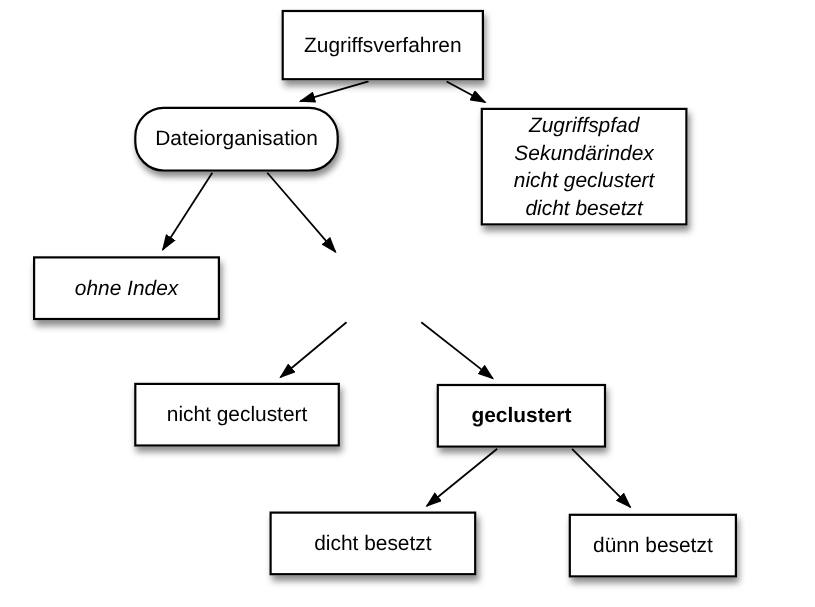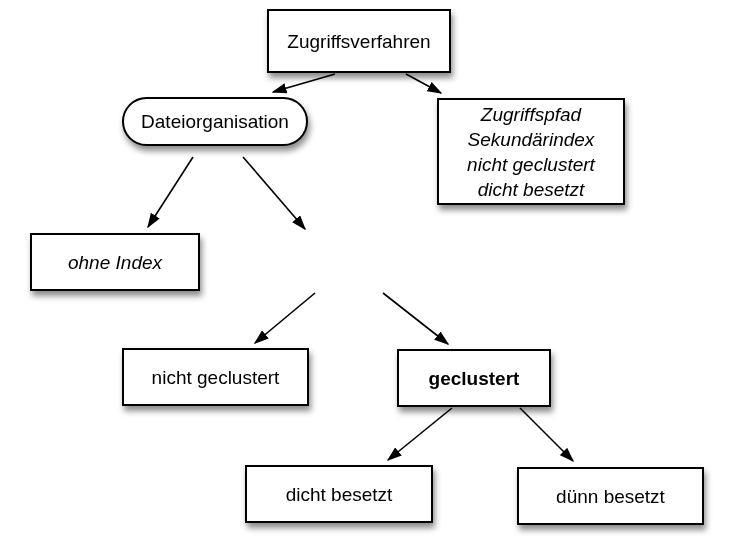--- a/index.html
+++ b/index.html
@@ -40,29 +40,29 @@
     flex-direction: column;
   }
   .node-multiline .line {
     display: block;
     font-style: italic;
   }
   .italic {
     font-style: italic;
   }
   
-  #n-root            { left: 267px; top:   9px; width: 184px; height:  64px; }
-  #n-dateiorg        { left: 122px; top:  97px; width: 186px; height:  49px; border-radius: 27px; }
+  #n-root            { left: 256px; top:   9px; width: 184px; height:  64px; }
+  #n-dateiorg        { left: 122px; top:  97px; width: 186px; height:  59px; border-radius: 27px; }
   #n-zugriffspfad    { left: 437px; top:  98px; width: 188px; height: 107px; }
   #n-ohne-index      { left:  30px; top: 233px; width: 170px; height:  58px; font-style: italic; }
   #n-primaerindex    { left: 252px; top: 235px; width: 186px; height:  58px; }
   #n-nicht-gecl      { left: 122px; top: 348px; width: 187px; height:  58px; }
   #n-geclustert      { left: 397px; top: 349px; width: 154px; height:  58px; font-weight: bold; }
   #n-dicht-besetzt   { left: 245px; top: 465px; width: 188px; height:  58px; }
-  #n-duenn-besetzt   { left: 517px; top: 467px; width: 187px; height:  58px; }
+  #n-duenn-besetzt   { left: 517px; top: 467px; width: 153px; height:  58px; }
 </style>
 </head>
 <body>
 
 <div id="stage">
 
   <svg id="arrow-layer" viewBox="0 0 741 552" xmlns="http://www.w3.org/2000/svg">
     <defs>
       <marker id="ah" viewBox="0 0 10 7" refX="9" refY="3.5" markerWidth="15" markerHeight="10.5" orient="auto" markerUnits="userSpaceOnUse">
         <path d="M0,0 L10,3.5 L0,7 Z" fill="#000000"></path>

